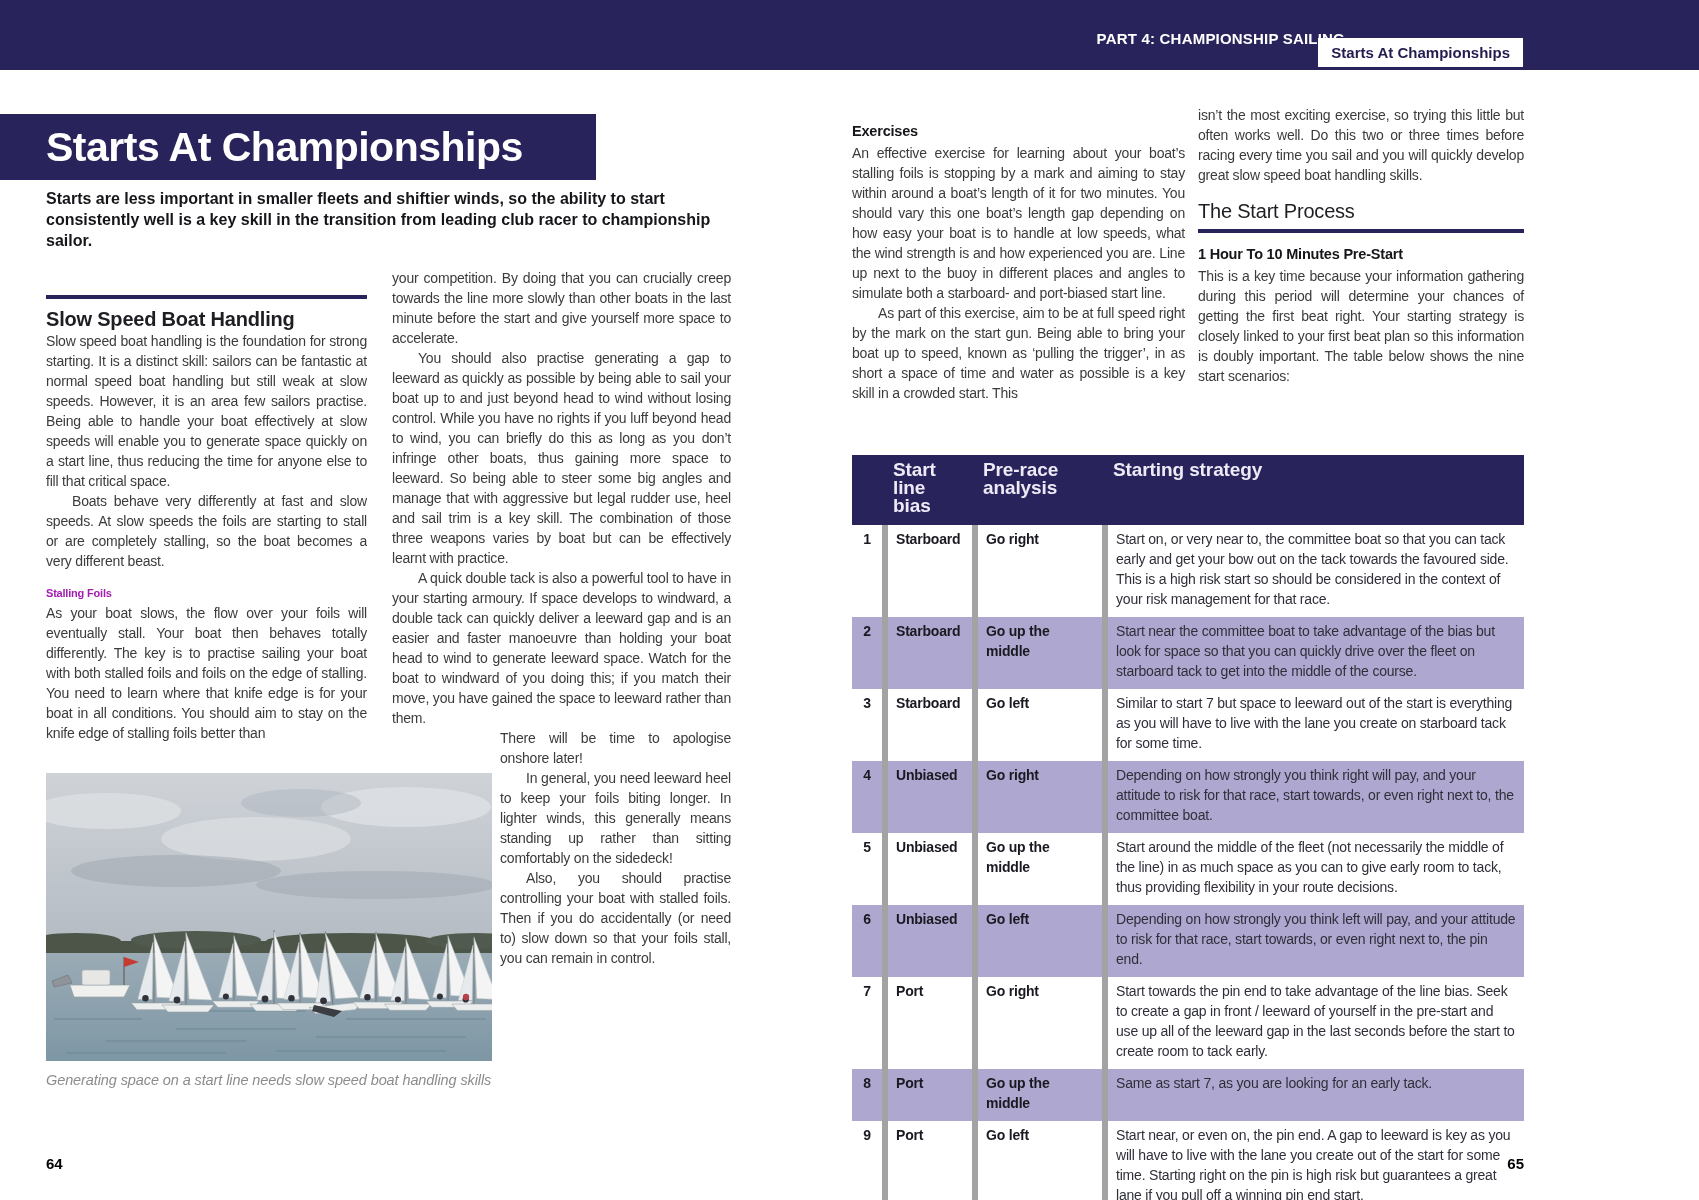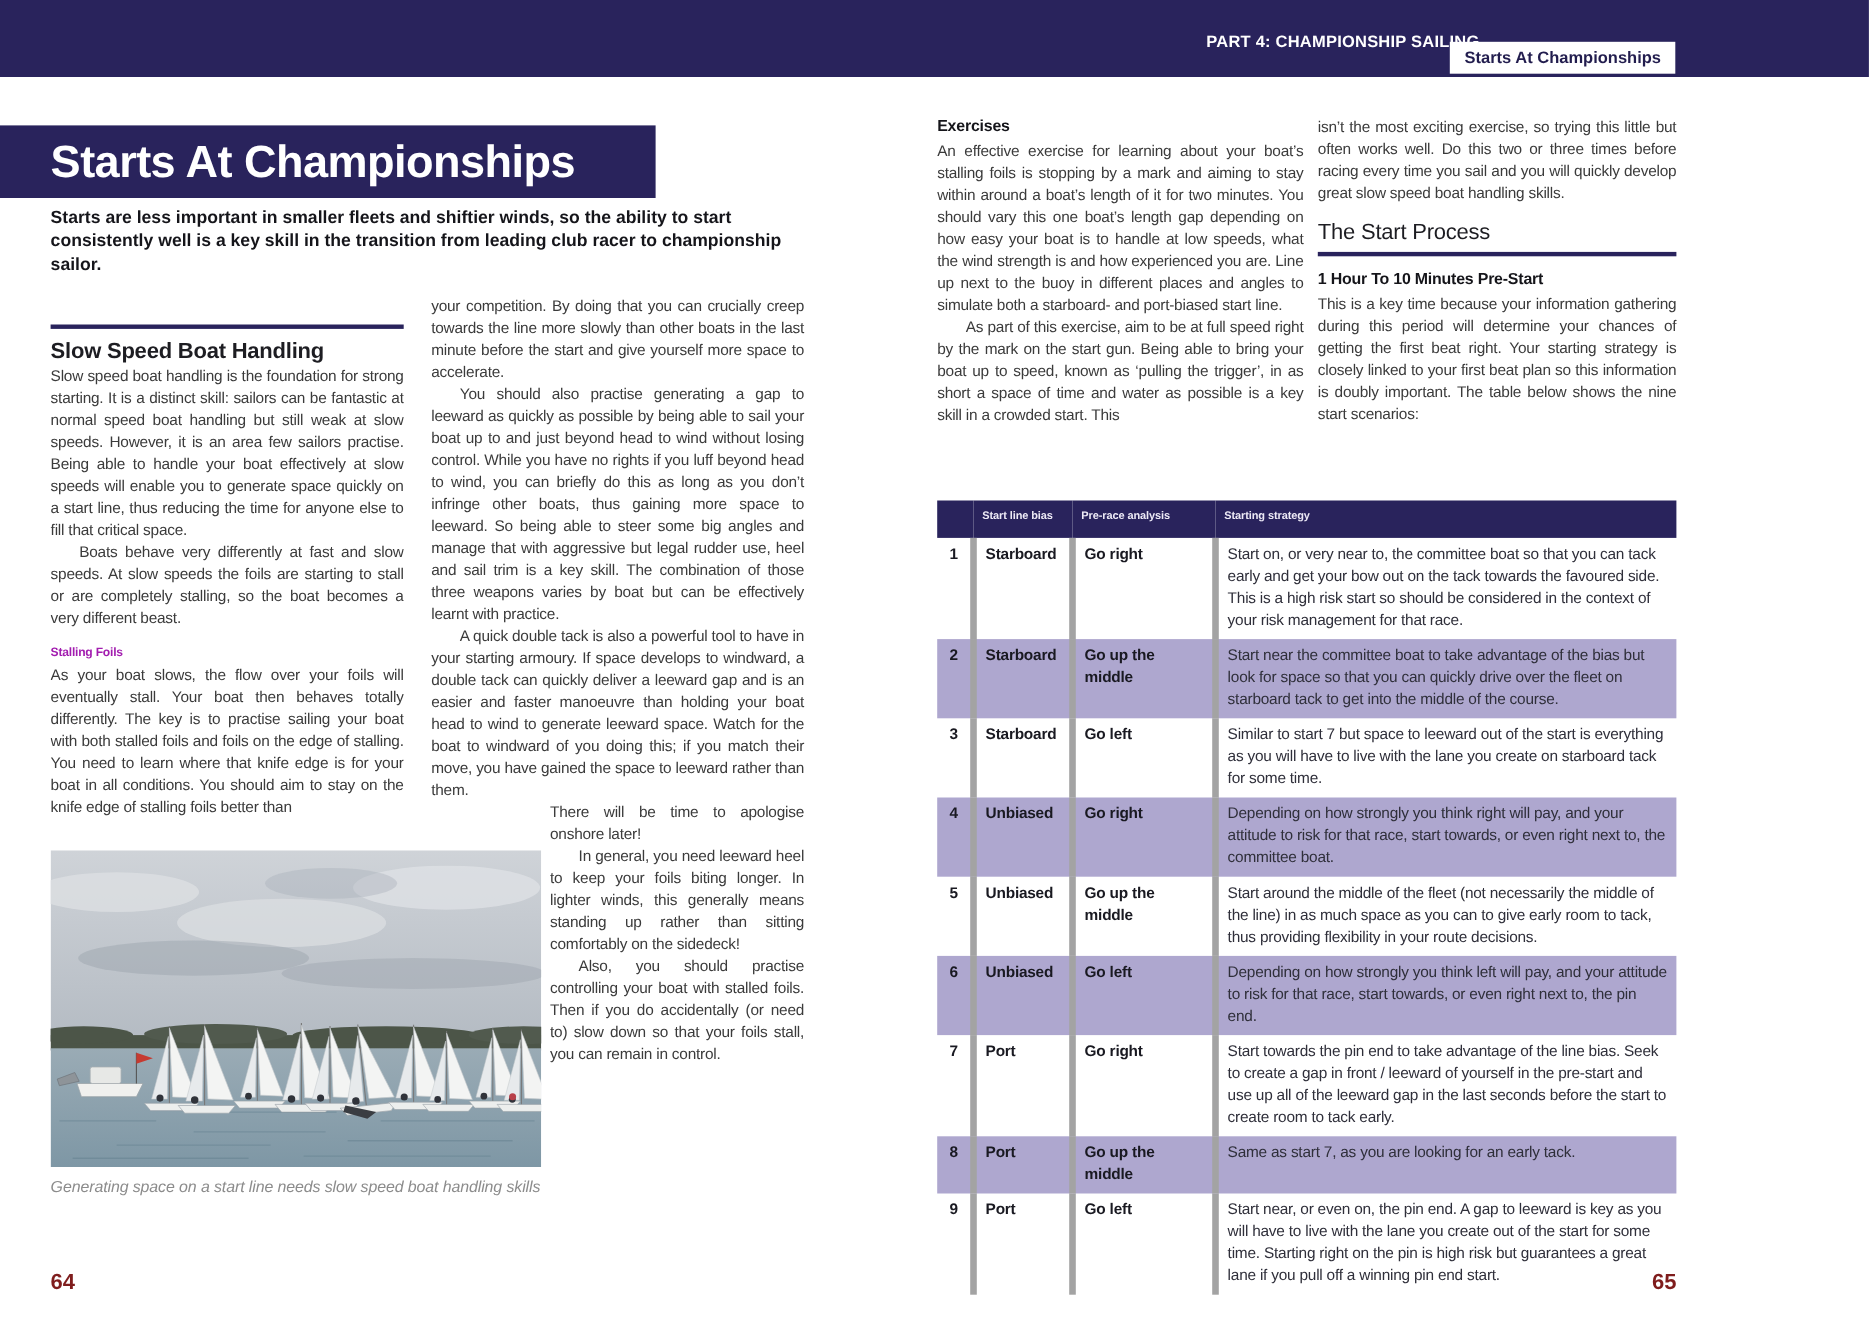--- a/index.html
+++ b/index.html
@@ -26,32 +26,32 @@
   .bodycol p{margin:0;}
   .bodycol p.ind{text-indent:26px;}
   .bodycol h4{margin:12px 0 0 0;font-size:11px;font-weight:bold;color:#a21caf;text-align:left;}
   #col1{position:absolute;left:46px;top:295px;width:321px;height:465px;overflow:hidden;margin-top:36px;}
   #col2wrap{position:absolute;left:392px;top:268px;width:339px;}
   #col2narrow{width:231px;margin-left:108px;}
   
   .photo{position:absolute;left:46px;top:773px;width:446px;height:288px;z-index:5;}
   .caption{position:absolute;left:46px;top:1072px;width:470px;
     font-style:italic;font-size:14.5px;color:#8c8c8c;letter-spacing:-0.1px;}
-  .pagenum{position:absolute;top:1155px;font-size:20px;font-weight:bold;color:#7f1d1d;}
+  .pagenum{position:absolute;top:1155px;font-size:15px;font-weight:bold;color:#000000;}
   #pn-left{left:46px;}
   #pn-right{right:175px;}
   
-  #rcol1{position:absolute;left:852px;top:105px;width:333px;}
+  #rcol1{position:absolute;left:852px;top:121px;width:333px;}
   #rcol2{position:absolute;left:1198px;top:105px;width:326px;}
   #rcol1 h3,#rcol2 h3{margin:0 0 2px 0;font-size:14.5px;font-weight:bold;color:#15151a;text-align:left;}
   #rcol2 .sec-h2{position:static;margin:16px 0 0 0;font-size:20px;font-weight:normal;color:#1d1d22;letter-spacing:-.2px;text-align:left;}
   #rcol2 .rule2{height:4px;background:#29235c;margin:8px 0 11px 0;}
   
   .start-table{position:absolute;left:852px;top:455px;width:672px;border-collapse:collapse;table-layout:fixed;}
-  .start-table th{background:#29235c;color:#edeaf6;font-size:10px;font-weight:bold;
+  .start-table th{background:#29235c;color:#edeaf6;font-size:19px;font-weight:bold;
     text-align:left;vertical-align:top;padding:6px 8px 10px 8px;line-height:18px;letter-spacing:-0.1px;}
   .start-table td{vertical-align:top;padding:4px 8px 8px 8px;font-size:14px;line-height:20px;letter-spacing:-0.2px;}
   .start-table td:nth-child(n+2){border-left:6px solid #a3a3a3;}
   .start-table td:nth-child(1){text-align:center;font-weight:bold;color:#191921;padding-left:2px;padding-right:2px;}
   .start-table td:nth-child(2),.start-table td:nth-child(3){font-weight:bold;color:#191921;}
   .start-table td:nth-child(4){color:#2f2f3a;}
   .start-table tr.hl td{background:#aea7cf;}
 </style>
 </head>
 <body>

